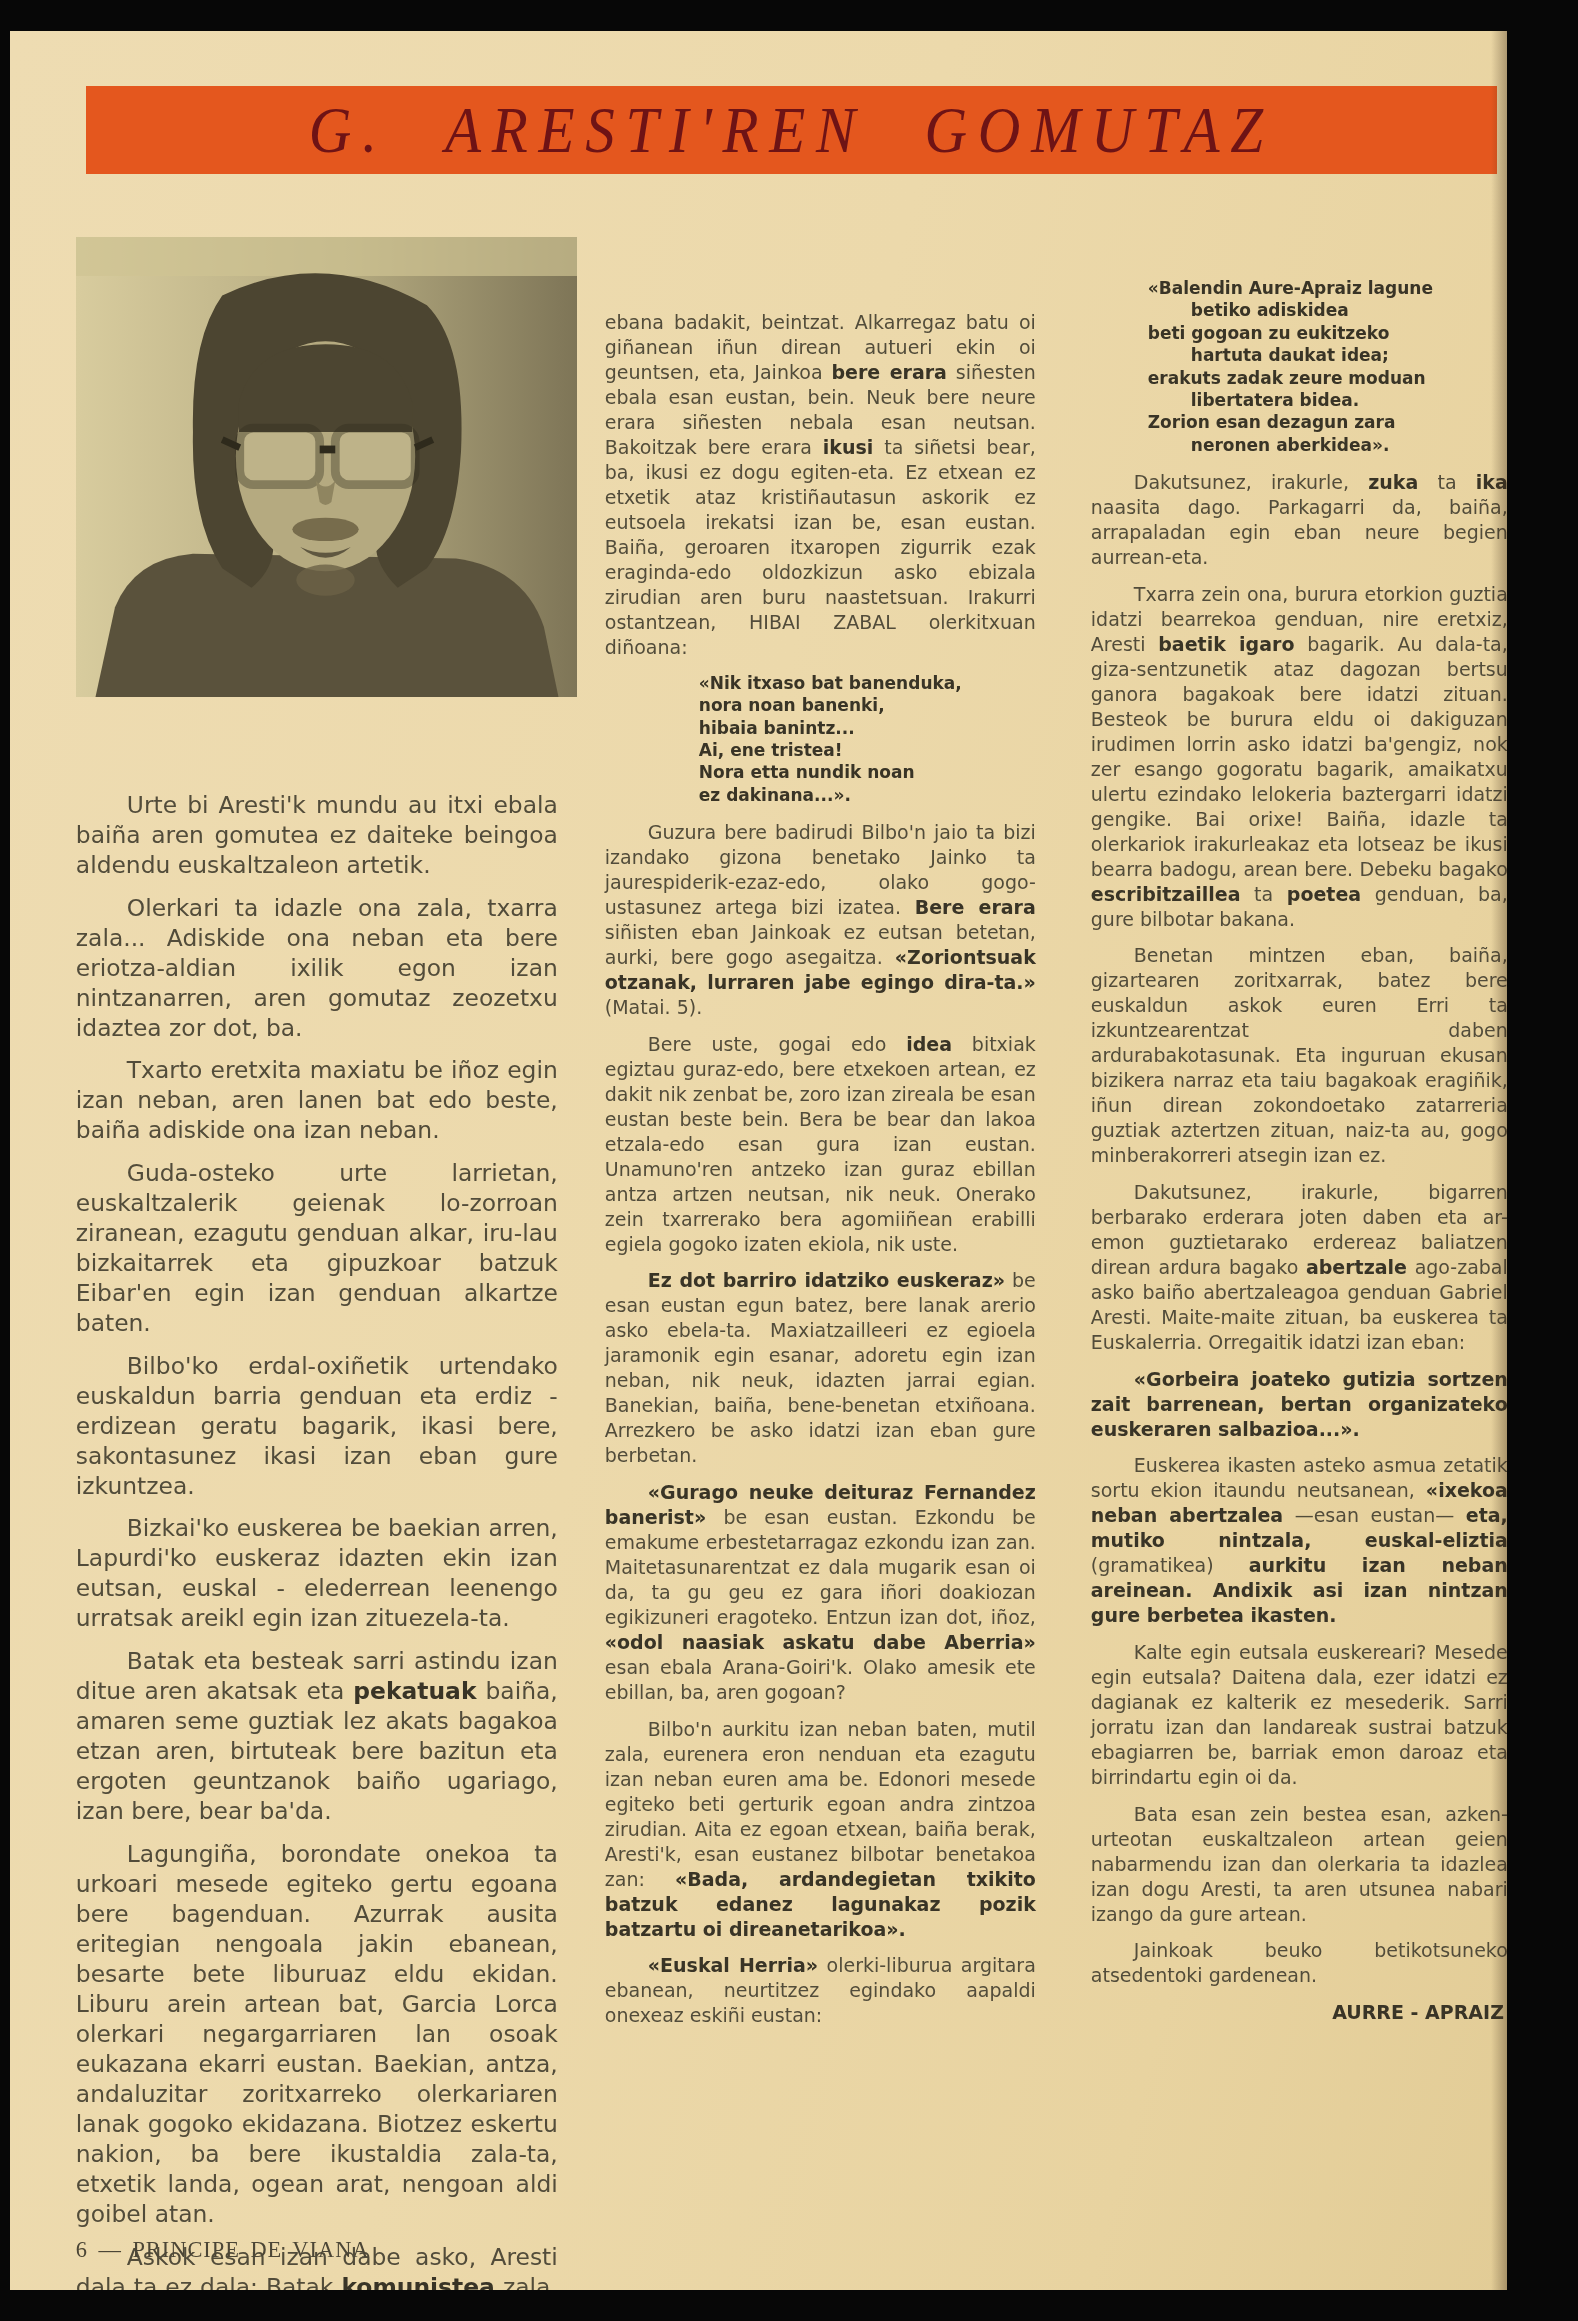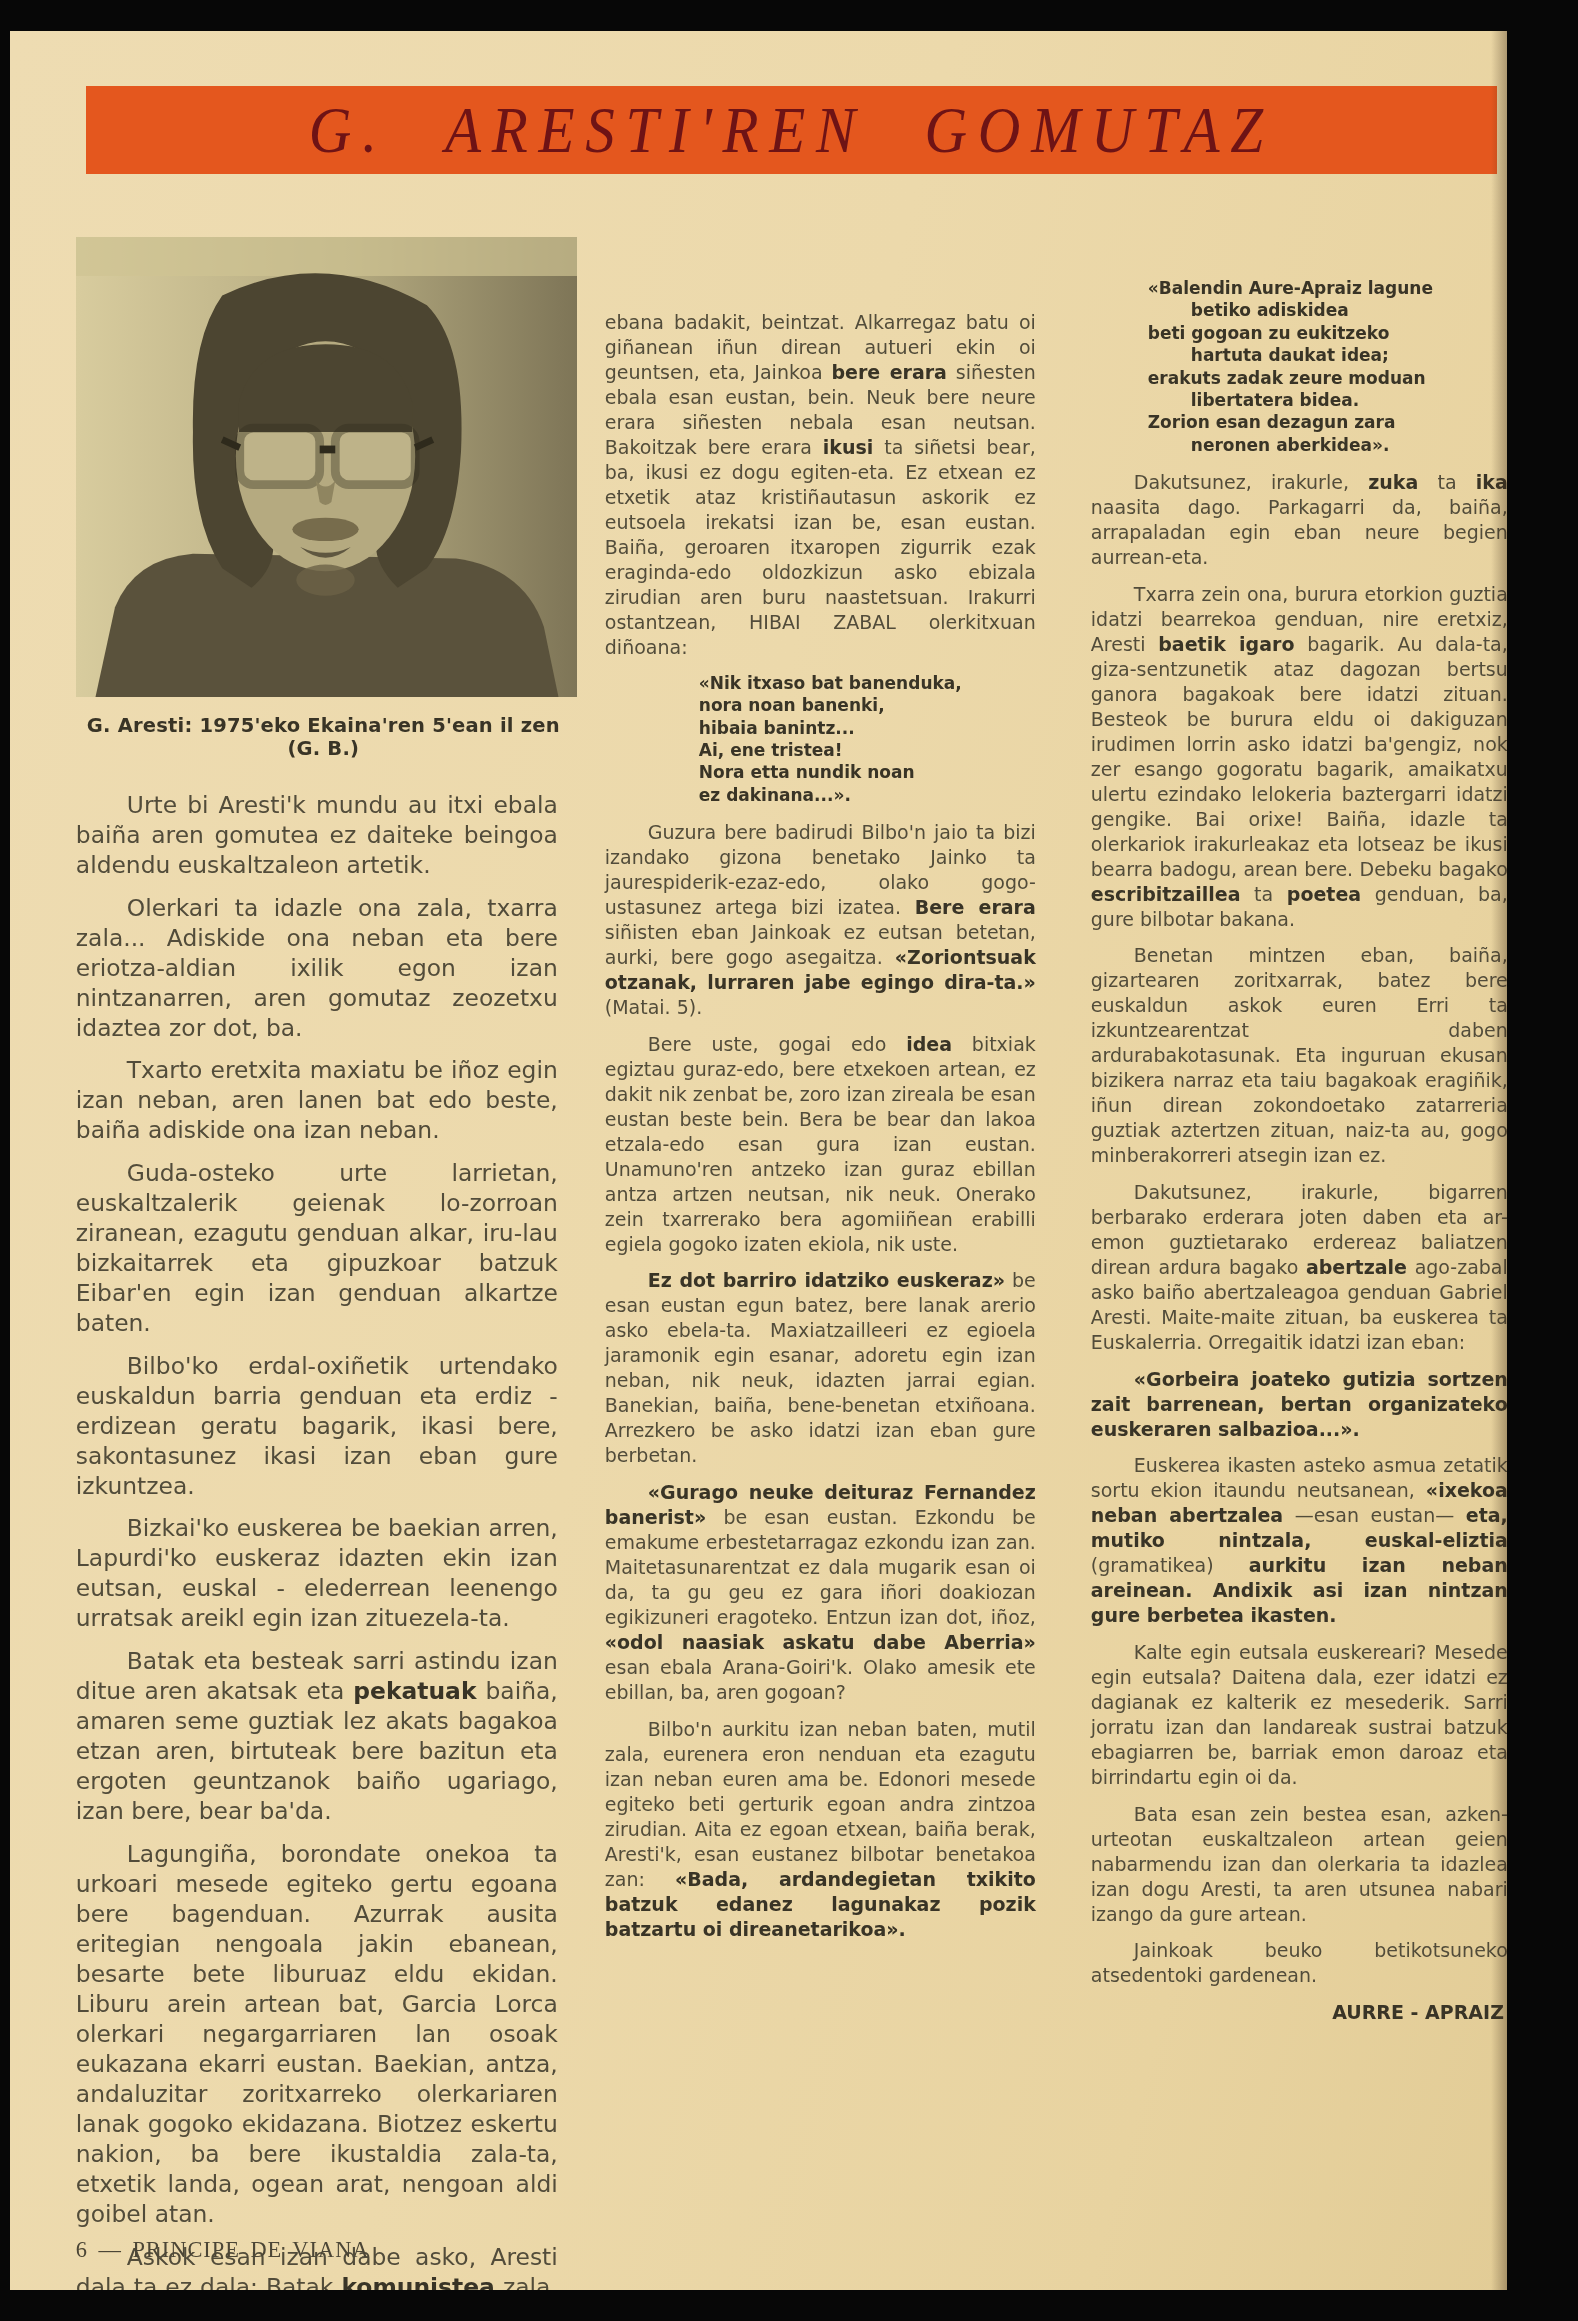--- a/index.html
+++ b/index.html
@@ -82,21 +82,20 @@
         <line x1="250" y1="218" x2="266" y2="218" stroke="#2e2a1c" stroke-width="8"></line>
         <line x1="168" y1="216" x2="150" y2="208" stroke="#2e2a1c" stroke-width="7"></line>
         <line x1="348" y1="216" x2="366" y2="208" stroke="#2e2a1c" stroke-width="7"></line>
         <path d="M246 250 Q256 262 266 250 L262 272 Q256 278 250 272 Z" fill="#8f8560"></path>
         <ellipse cx="256" cy="300" rx="34" ry="12" fill="#776c4c"></ellipse>
         <path d="M230 318 Q256 330 282 318 Q256 340 230 318 Z" fill="#5f5740"></path>
         <ellipse cx="256" cy="352" rx="30" ry="16" fill="#6b6246" opacity="0.8"></ellipse>
       </svg>
     </div>
 
-    <div class="caption">G. Aresti: 1975'eko Ekaina'ren 5'ean il zen (G. B.)</div>
 
     <div class="col col1">
         <p class="para"><span>Urte bi Aresti'k mundu au itxi ebala baiña aren gomutea ez daiteke beingoa aldendu euskaltzaleon artetik.</span></p>
         <p class="para"><span>Olerkari ta idazle ona zala, txarra zala... Adiskide ona neban eta bere eriotza-aldian ixilik egon izan nintzanarren, aren gomutaz zeozetxu idaztea zor dot, ba.</span></p>
         <p class="para"><span>Txarto eretxita maxiatu be iñoz egin izan neban, aren lanen bat edo beste, baiña adiskide ona izan neban.</span></p>
         <p class="para"><span>Guda-osteko urte larrietan, euskaltzalerik geienak lo-zorroan ziranean, ezagutu genduan alkar, iru-lau bizkaitarrek eta gipuzkoar batzuk Eibar'en egin izan genduan alkartze baten.</span></p>
         <p class="para"><span>Bilbo'ko erdal-oxiñetik urtendako euskaldun barria genduan eta erdiz - erdizean geratu bagarik, ikasi bere, sakontasunez ikasi izan eban gure izkuntzea.</span></p>
         <p class="para"><span>Bizkai'ko euskerea be baekian arren, Lapurdi'ko euskeraz idazten ekin izan eutsan, euskal - elederrean leenengo urratsak areikl egin izan zituezela-ta.</span></p>
         <p class="para"><span>Batak eta besteak sarri astindu izan ditue aren akatsak eta </span><span class="b">pekatuak</span><span> baiña, amaren seme guztiak lez akats bagakoa etzan aren, birtuteak bere bazitun eta ergoten geuntzanok baiño ugariago, izan bere, bear ba'da.</span></p>
         <p class="para"><span>Lagungiña, borondate onekoa ta urkoari mesede egiteko gertu egoana bere bagenduan. Azurrak ausita eritegian nengoala jakin ebanean, besarte bete liburuaz eldu ekidan. Liburu arein artean bat, Garcia Lorca olerkari negargarriaren lan osoak eukazana ekarri eustan. Baekian, antza, andaluzitar zoritxarreko olerkariaren lanak gogoko ekidazana. Biotzez eskertu nakion, ba bere ikustaldia zala-ta, etxetik landa, ogean arat, nengoan aldi goibel atan.</span></p>
@@ -110,20 +109,21 @@
           <div class="vline">hibaia banintz...</div>
           <div class="vline">Ai, ene tristea!</div>
           <div class="vline">Nora etta nundik noan</div>
           <div class="vline">ez dakinana...».</div>
         </div>
         <p class="para"><span>Guzura bere badirudi Bilbo'n jaio ta bizi izandako gizona benetako Jainko ta jaurespiderik-ezaz-edo, olako gogo-ustasunez artega bizi izatea. </span><span class="b">Bere erara</span><span> siñisten eban Jainkoak ez eutsan betetan, aurki, bere gogo asegaitza. </span><span class="b">«Zoriontsuak otzanak, lurraren jabe egingo dira-ta.»</span><span> (Matai. 5).</span></p>
         <p class="para"><span>Bere uste, gogai edo </span><span class="b">idea</span><span> bitxiak egiztau guraz-edo, bere etxekoen artean, ez dakit nik zenbat be, zoro izan zireala be esan eustan beste bein. Bera be bear dan lakoa etzala-edo esan gura izan eustan. Unamuno'ren antzeko izan guraz ebillan antza artzen neutsan, nik neuk. Onerako zein txarrerako bera agomiiñean erabilli egiela gogoko izaten ekiola, nik uste.</span></p>
         <p class="para"><span class="b">Ez dot barriro idatziko euskeraz»</span><span> be esan eustan egun batez, bere lanak arerio asko ebela-ta. Maxiatzailleeri ez egioela jaramonik egin esanar, adoretu egin izan neban, nik neuk, idazten jarrai egian. Banekian, baiña, bene-benetan etxiñoana. Arrezkero be asko idatzi izan eban gure berbetan.</span></p>
         <p class="para"><span class="b">«Gurago neuke deituraz Fernandez banerist»</span><span> be esan eustan. Ezkondu be emakume erbestetarragaz ezkondu izan zan. Maitetasunarentzat ez dala mugarik esan oi da, ta gu geu ez gara iñori doakiozan egikizuneri eragoteko. Entzun izan dot, iñoz, </span><span class="b">«odol naasiak askatu dabe Aberria»</span><span> esan ebala Arana-Goiri'k. Olako amesik ete ebillan, ba, aren gogoan?</span></p>
         <p class="para"><span>Bilbo'n aurkitu izan neban baten, mutil zala, eurenera eron nenduan eta ezagutu izan neban euren ama be. Edonori mesede egiteko beti gerturik egoan andra zintzoa zirudian. Aita ez egoan etxean, baiña berak, Aresti'k, esan eustanez bilbotar benetakoa zan: </span><span class="b">«Bada, ardandegietan txikito batzuk edanez lagunakaz pozik batzartu oi direanetarikoa».</span></p>
+        <p class="para"><span class="b">«Euskal Herria»</span><span> olerki-liburua argitara ebanean, neurtitzez egindako aapaldi onexeaz eskiñi eustan:</span></p>
       </div>
     <div class="col col3">
         <div class="verse alt">
           <div class="vline">«Balendin Aure-Apraiz lagune</div>
           <div class="vline">betiko adiskidea</div>
           <div class="vline">beti gogoan zu eukitzeko</div>
           <div class="vline">hartuta daukat idea;</div>
           <div class="vline">erakuts zadak zeure moduan</div>
           <div class="vline">libertatera bidea.</div>
           <div class="vline">Zorion esan dezagun zara</div>

